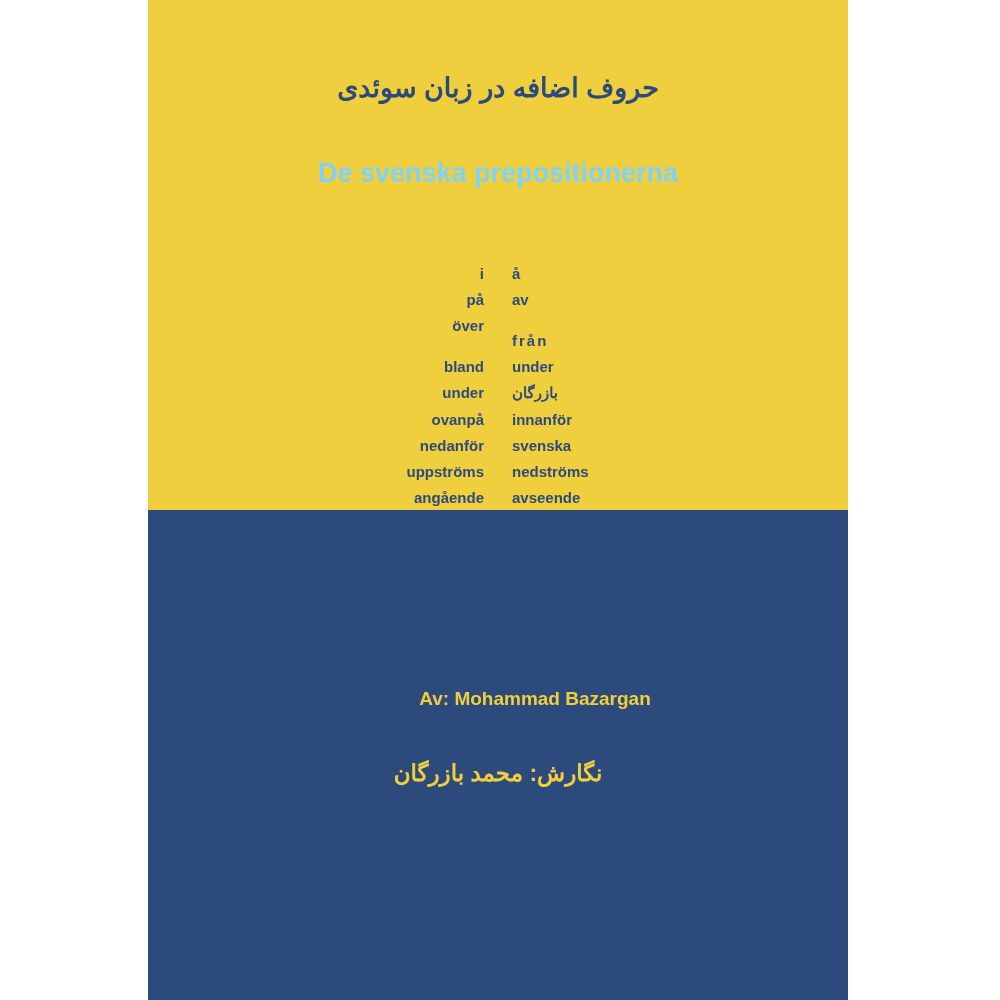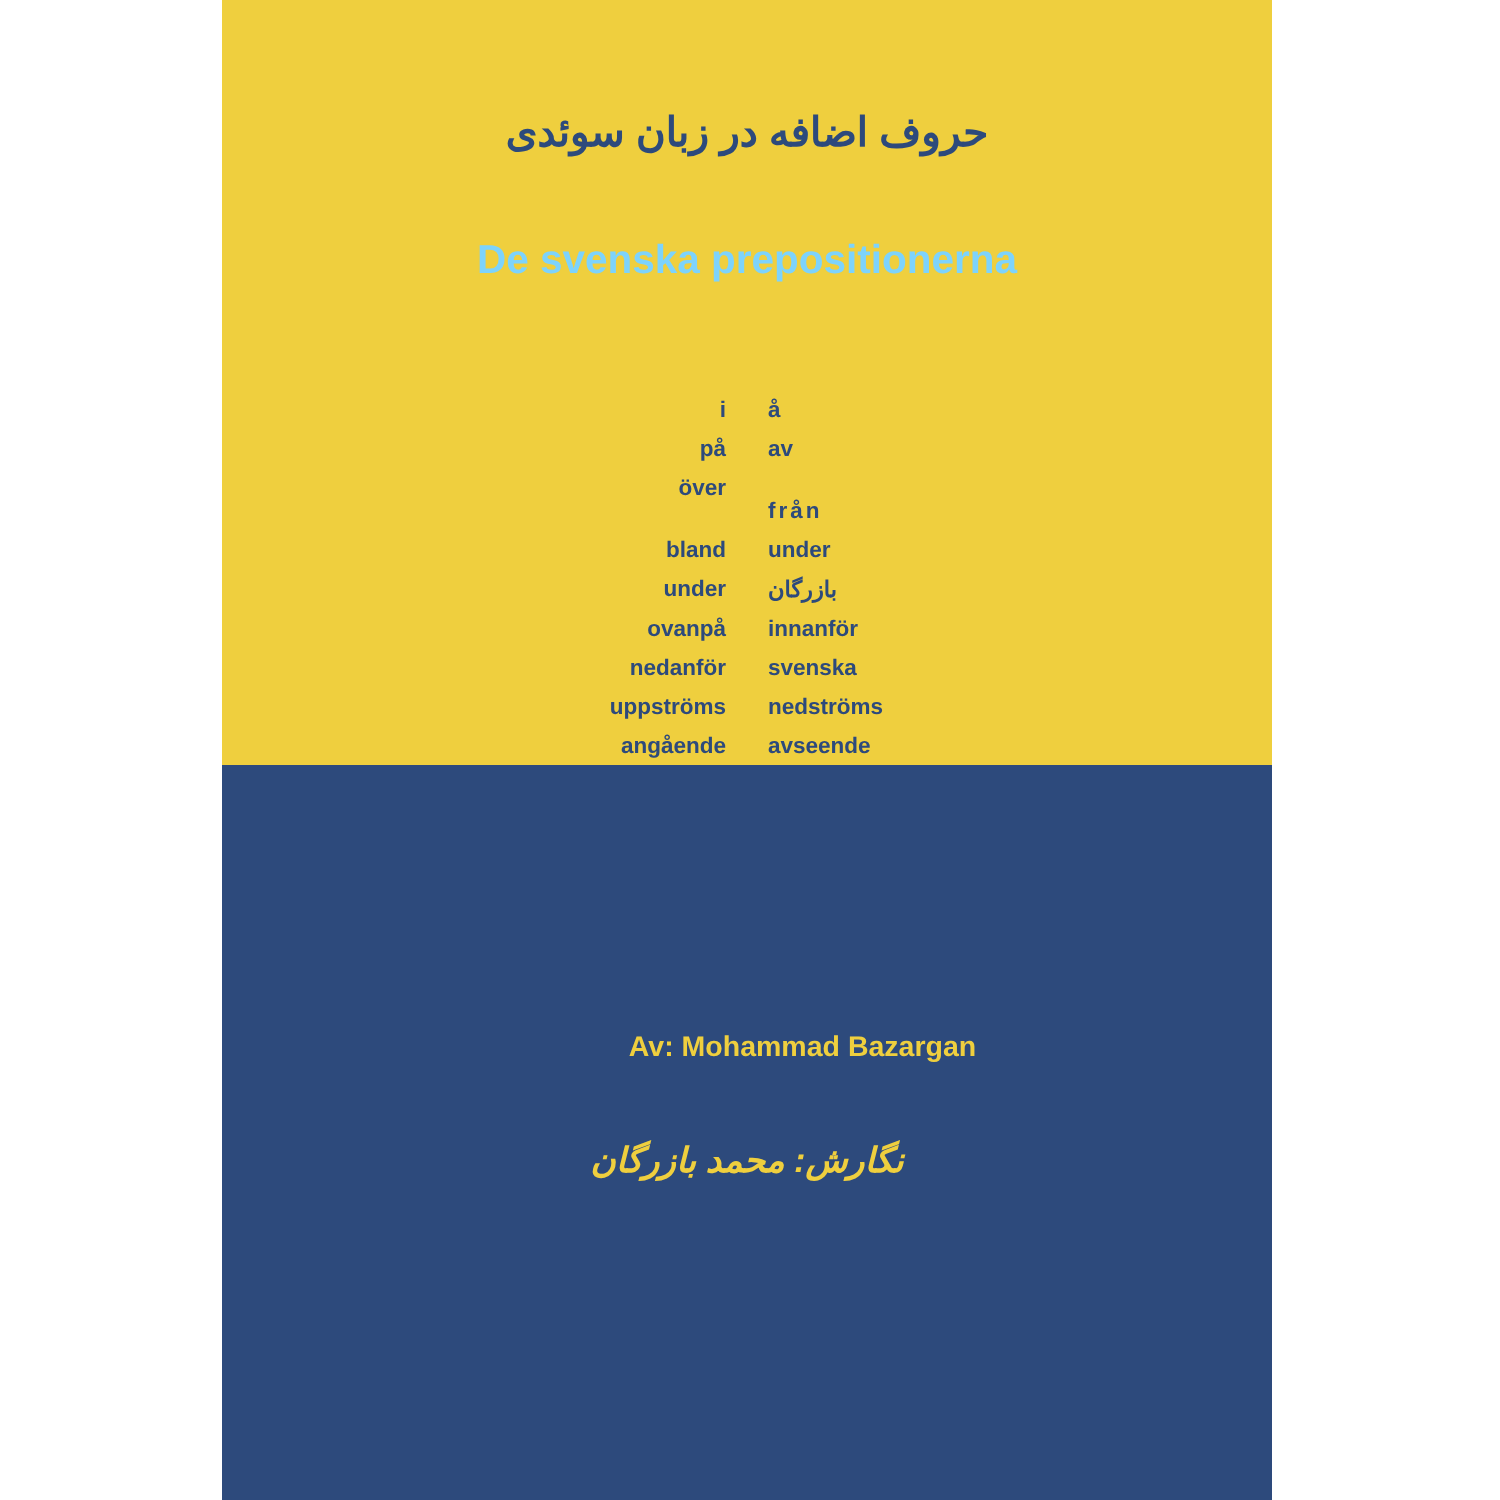--- a/index.html
+++ b/index.html
@@ -109,21 +109,20 @@
   .author-fa {
     position: absolute;
     left: 0;
     top: 760px;
     width: 700px;
     text-align: center;
     direction: rtl;
     color: #efcf3e;
     font-size: 23px;
     font-weight: bold;
-    font-style: italic;
   }
 </style>
 </head>
 <body>
 
 <div class="page">
   <div class="cover">
     <div class="cover-top"></div>
 
     <div class="title-fa">حروف اضافه در زبان سوئدی</div>

